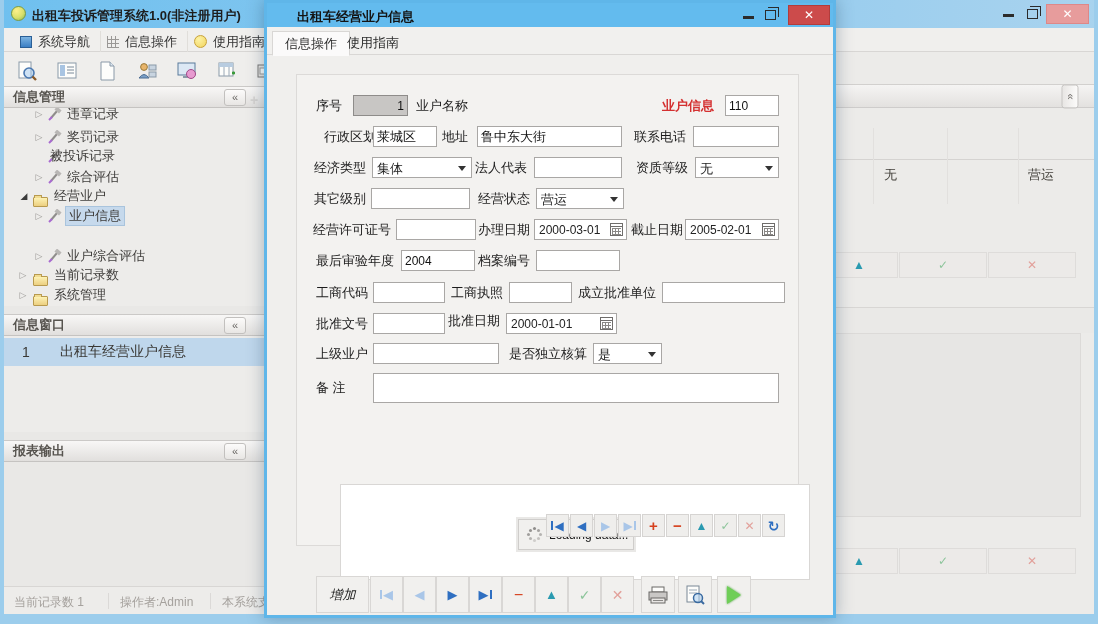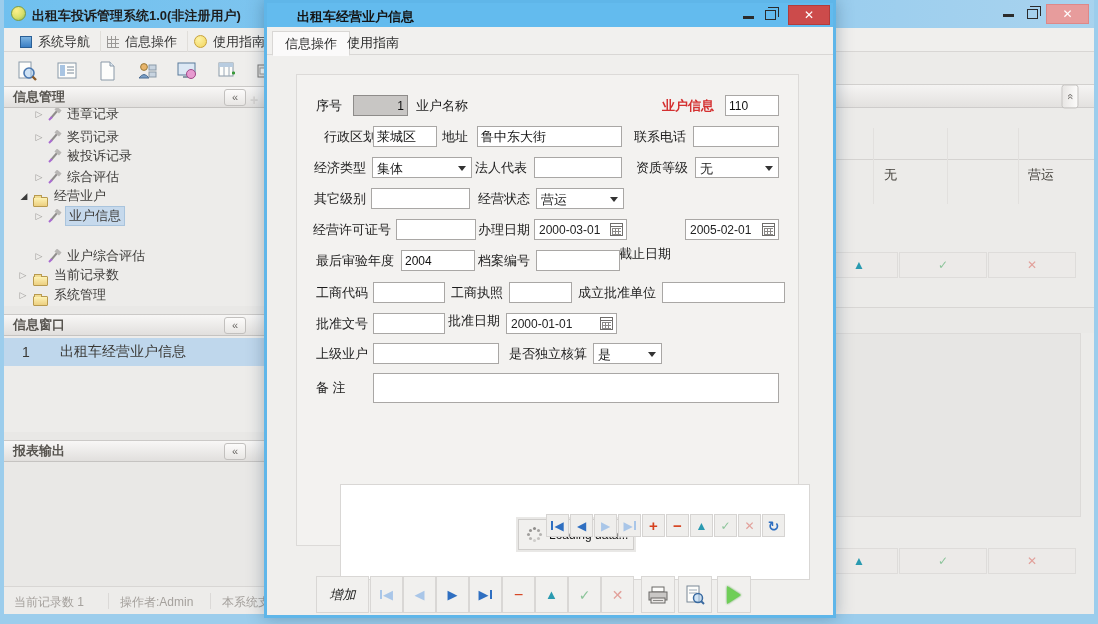--- a/index.html
+++ b/index.html
@@ -202,21 +202,21 @@
             <line x1="1" y1="13" x2="4" y2="10" stroke="#a86ad0" stroke-width="2"></line>
           </svg></span>
       <span class="tlabel" style="left:63px;">奖罚记录</span>
     </div>
     <div class="tree-row" style="top:38px;">
       <span class="ticon" style="left:44px;top:3px;"><svg width="14" height="14">
             <line x1="3" y1="11" x2="9" y2="4" stroke="#8f8d8b" stroke-width="2"></line>
             <rect x="7" y="1" width="6" height="4" fill="#b9b7b5" transform="rotate(40 10 3)"></rect>
             <line x1="1" y1="13" x2="4" y2="10" stroke="#a86ad0" stroke-width="2"></line>
           </svg></span>
-      <span class="tlabel" style="left:63px;">被投诉记录</span>
+      <span class="tlabel" style="left:46px;">被投诉记录</span>
     </div>
     <div class="tree-row" style="top:59px;">
       <span class="exp" style="left:30px;">▷</span>
       <span class="ticon" style="left:44px;top:3px;"><svg width="14" height="14">
             <line x1="3" y1="11" x2="9" y2="4" stroke="#8f8d8b" stroke-width="2"></line>
             <rect x="7" y="1" width="6" height="4" fill="#b9b7b5" transform="rotate(40 10 3)"></rect>
             <line x1="1" y1="13" x2="4" y2="10" stroke="#a86ad0" stroke-width="2"></line>
           </svg></span>
       <span class="tlabel" style="left:63px;">综合评估</span>
     </div>
@@ -371,21 +371,21 @@
         <span class="carrow"></span>
       </div>
 
       <span class="lbl" style="left:16px;top:144px;">经营许可证号</span>
       <input class="inp" style="left: 99px; top: 144px; width: 80px;" value="">
       <span class="lbl" style="left:181px;top:144px;">办理日期</span>
       <div class="datef" style="left:237px;top:144px;width:93px;">
         <span class="dval">2000-03-01</span>
         <span class="cal"></span>
       </div>
-      <span class="lbl" style="left:322px;top:144px;margin-top:24px;">截止日期</span>
+      <span class="lbl" style="left:334px;top:144px;">截止日期</span>
       <div class="datef" style="left:388px;top:144px;width:94px;">
         <span class="dval">2005-02-01</span>
         <span class="cal"></span>
       </div>
 
       <span class="lbl" style="left:19px;top:175px;">最后审验年度</span>
       <input class="inp" style="left: 104px; top: 175px; width: 74px;" value="2004">
       <span class="lbl" style="left:181px;top:175px;">档案编号</span>
       <input class="inp" style="left: 239px; top: 175px; width: 84px;" value="">
 

